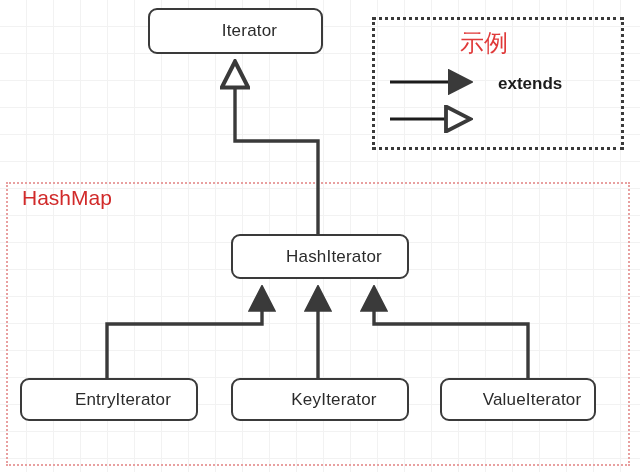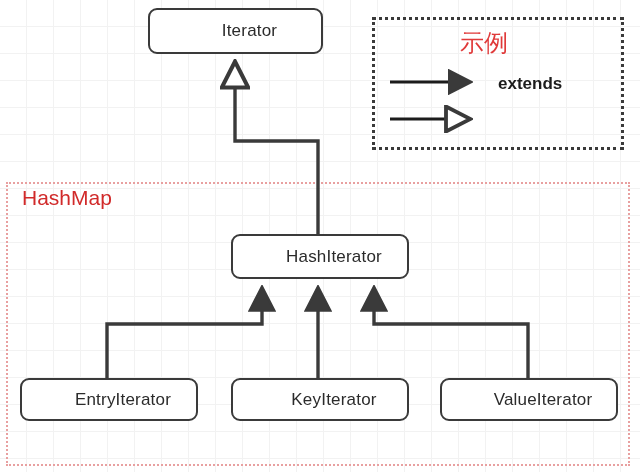--- a/index.html
+++ b/index.html
@@ -41,21 +41,21 @@
     font-size: 17px;
     letter-spacing: .2px;
     z-index: 5;
     padding-left: 28px;
   }
 
   #node-iterator      { left: 148px; top: 8px;   width: 175px; height: 46px; }
   #node-hashiterator  { left: 231px; top: 234px; width: 178px; height: 45px; }
   #node-entryiterator { left: 20px;  top: 378px; width: 178px; height: 43px; }
   #node-keyiterator   { left: 231px; top: 378px; width: 178px; height: 43px; }
-  #node-valueiterator { left: 440px; top: 378px; width: 178px; height: 43px; }
+  #node-valueiterator { left: 440px; top: 378px; width: 156px; height: 43px; }
 
   
   #pkg-hashmap {
     position: absolute;
     left: 6px;
     top: 182px;
     width: 624px;
     height: 284px;
     box-sizing: border-box;
     border: 2px dotted #e8a0a0;

